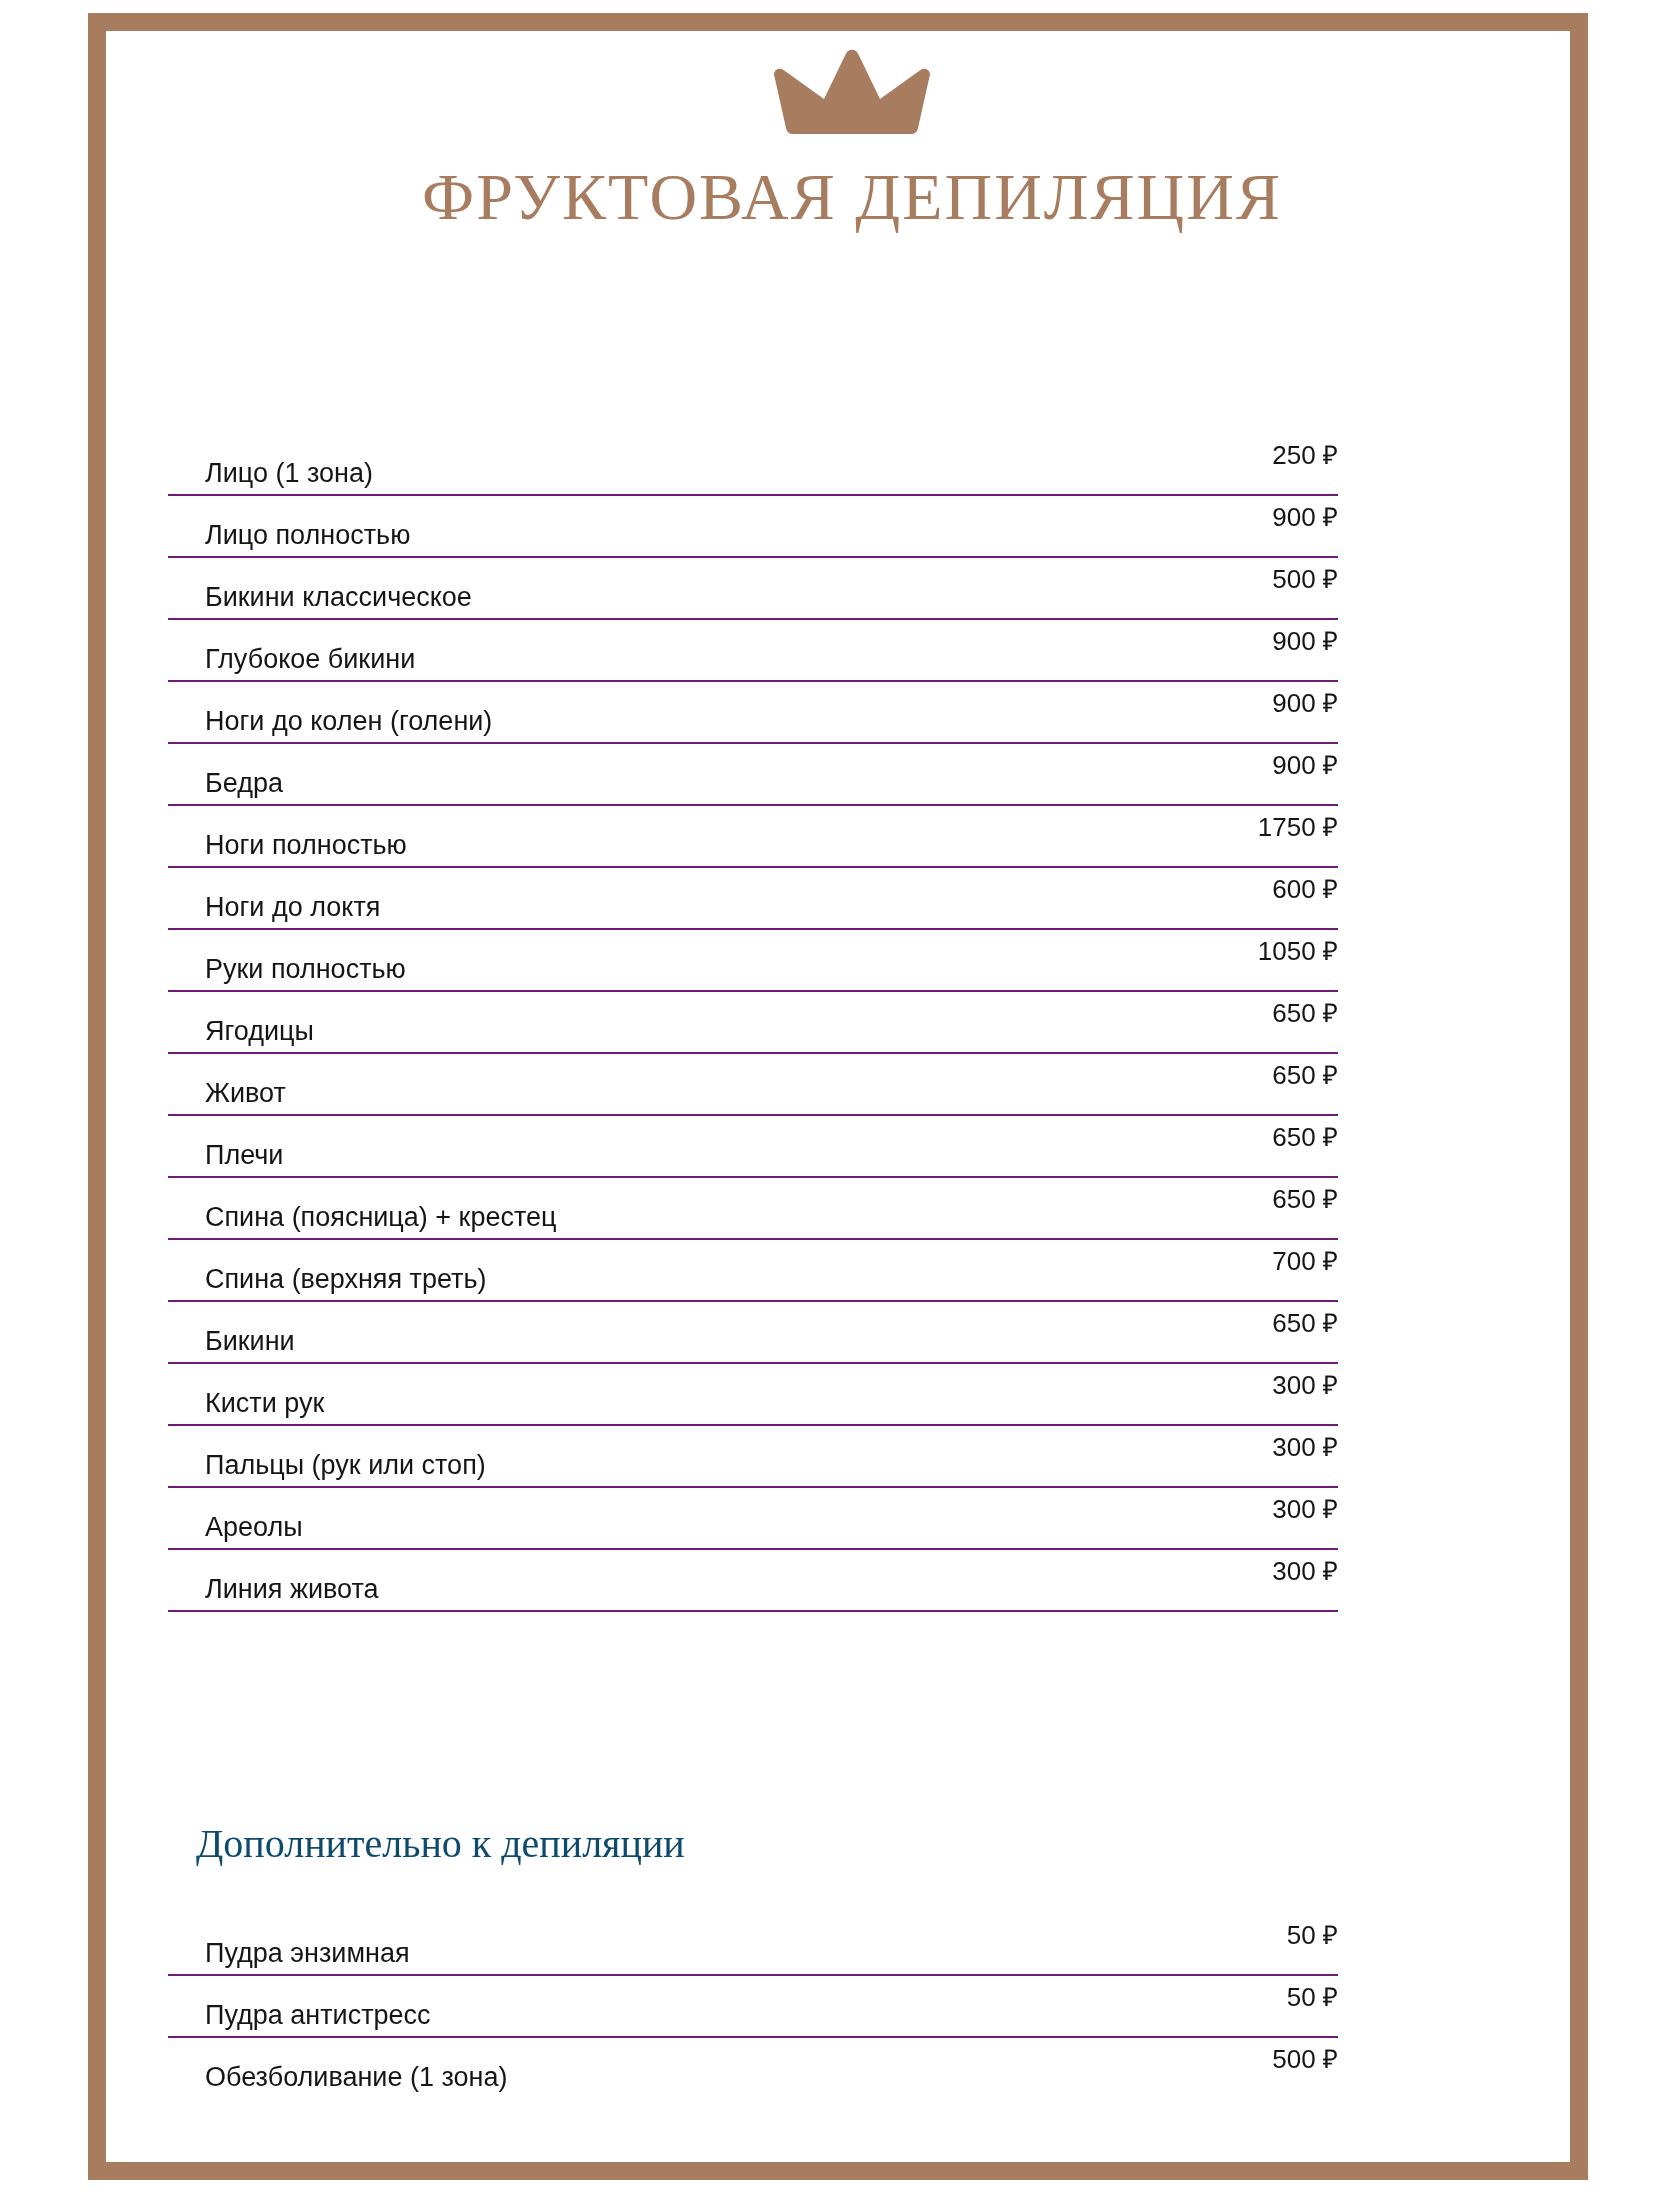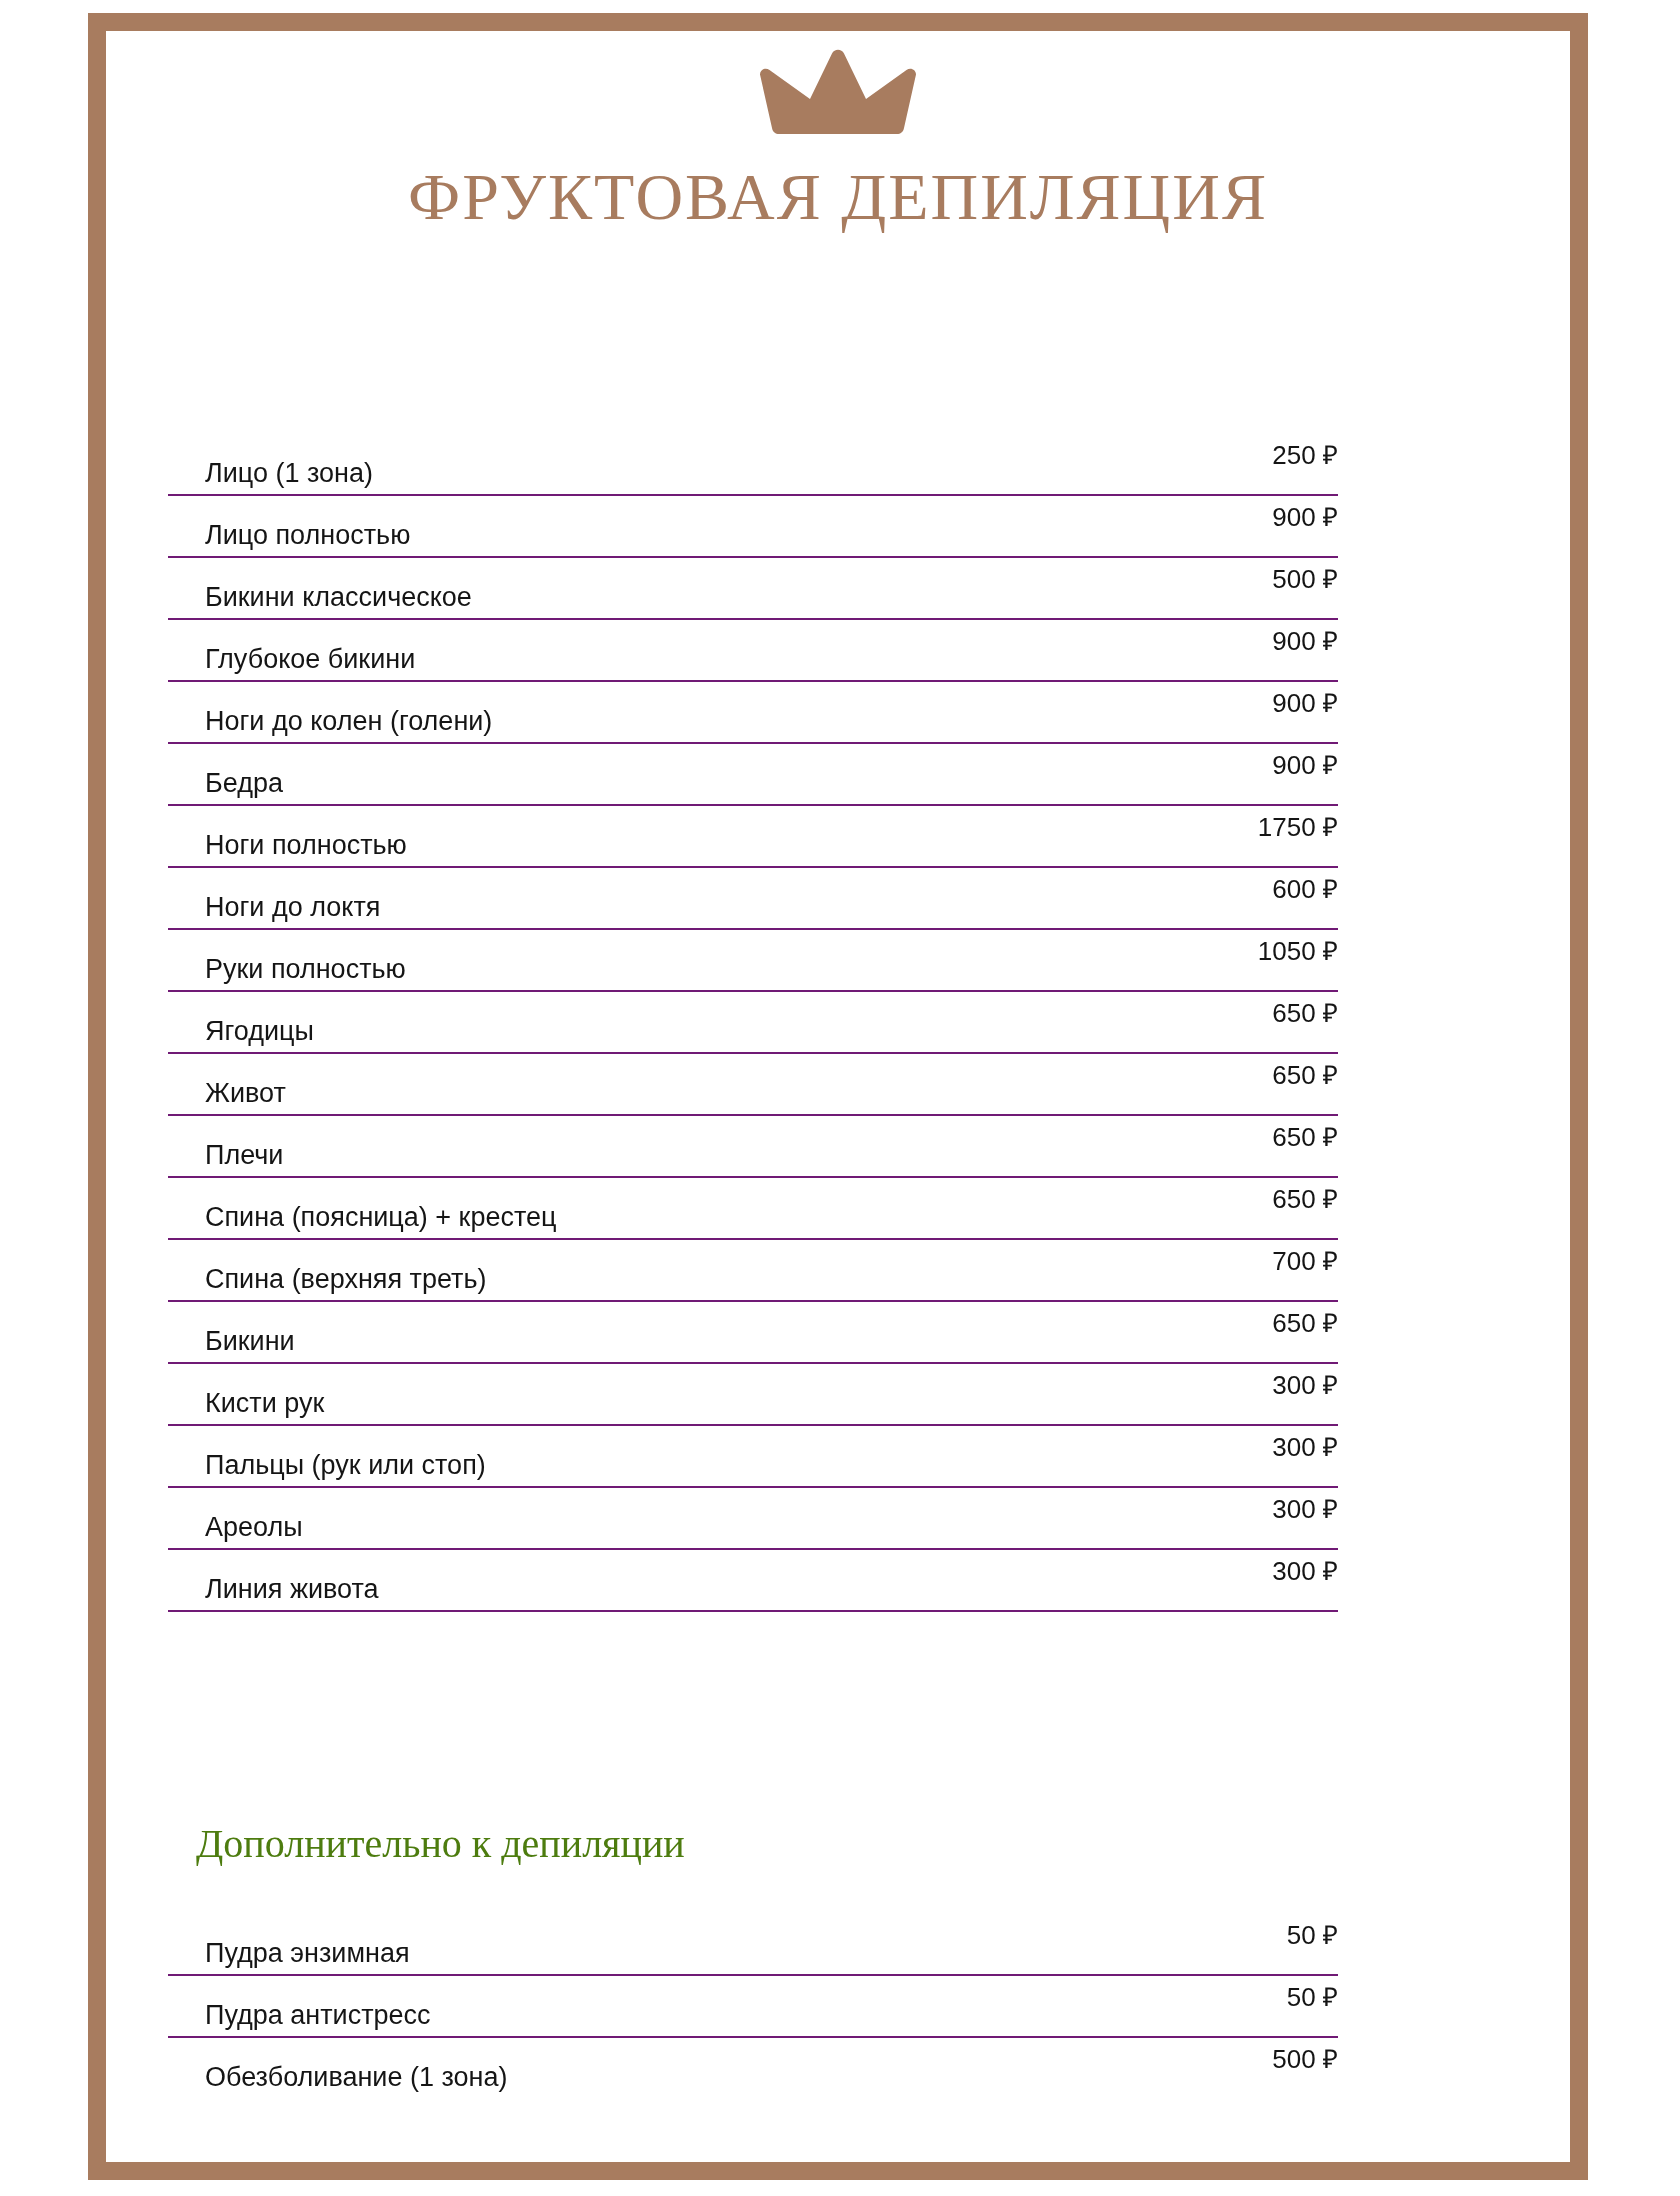--- a/index.html
+++ b/index.html
@@ -30,21 +30,21 @@
     width: 1500px;   
     height: 2167px;  
     border: 18px solid #a87c5f;
     box-sizing: border-box;
     pointer-events: none;
   }
 
   
   .header {
     position: absolute;
-    left: 118px;
+    left: 132px;
     top: 40px;
     width: 1440px;
     text-align: center;
   }
   .crown-wrap {
     height: 96px;
     display: flex;
     align-items: flex-end;
     justify-content: center;
   }
@@ -97,21 +97,21 @@
   }
 
   
   .section-heading {
     position: absolute;
     left: 196px;
     top: 1824px;
     font-family: "Liberation Serif", serif;
     font-size: 40px;
     line-height: 1;
-    color: #4d7c0f;
+    color: #0c4a6e;
     white-space: nowrap;
   }
 </style>
 </head>
 <body>
 
 <div class="page">
 
   <div class="frame"></div>
 

